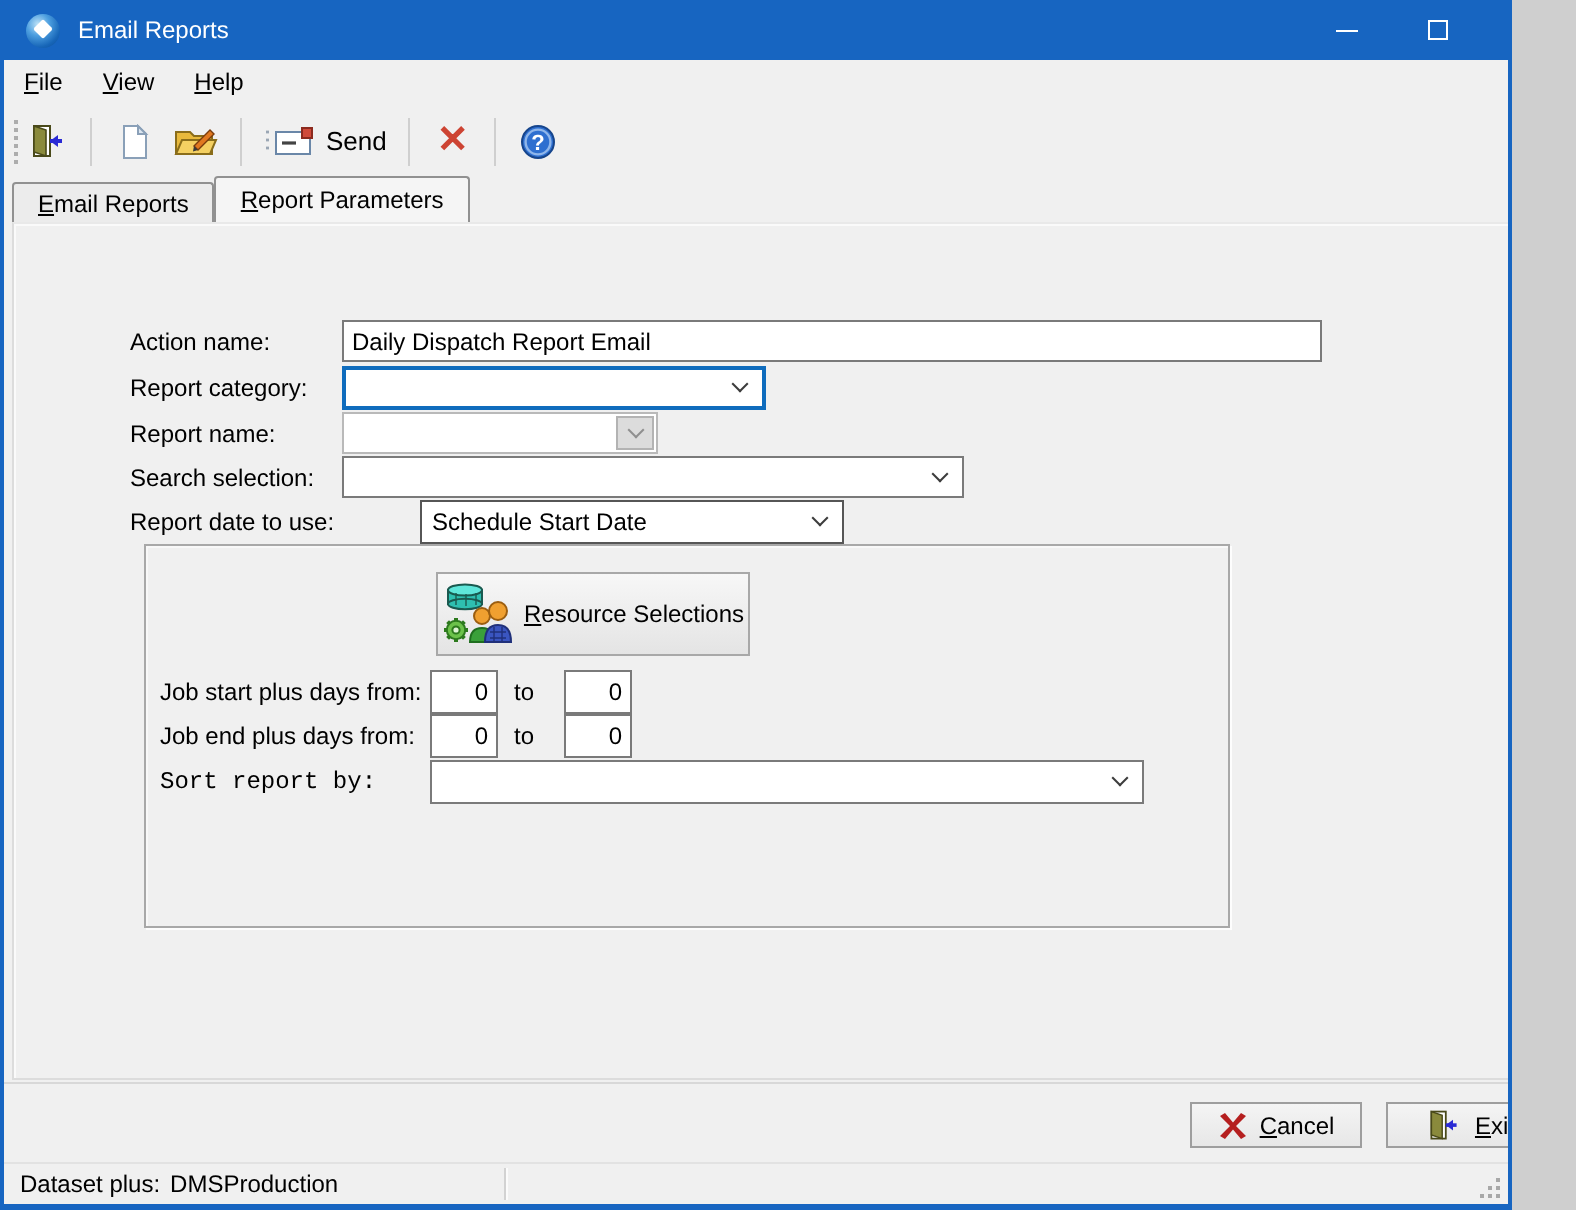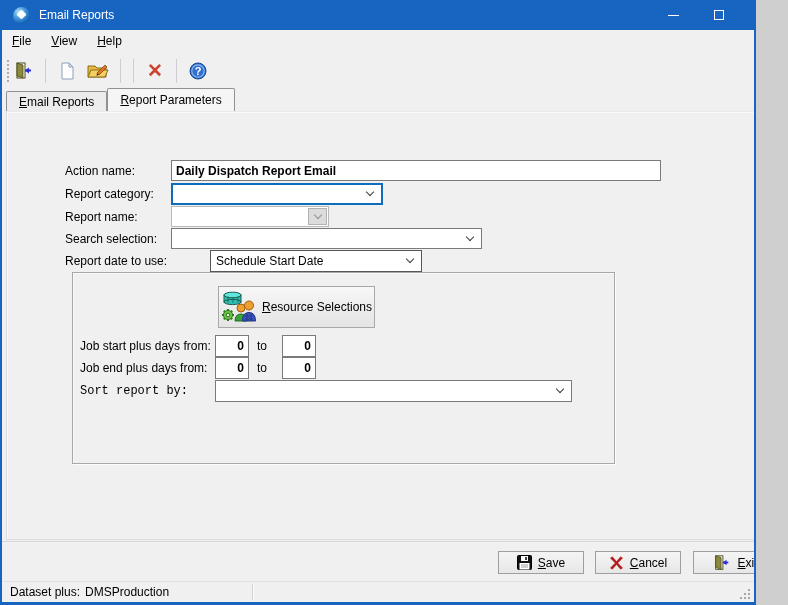--- a/index.html
+++ b/index.html
@@ -41,21 +41,21 @@
   .tabstrip{ position:absolute; left:4px; top:88px; height:23px; display:flex; align-items:flex-end; }
   .tab{ position:relative; padding:3px 12px 3px 12px; border:1px solid #919191; border-bottom:none;
         background:#ececec; height:20px; display:flex; align-items:center; border-radius:2px 2px 0 0; }
   .tab.inactive{ margin-top:3px; }
   .tab.active{ height:23px; background:#f5f5f5; z-index:3; }
   .pane{ position:absolute; left:4px; top:111px; width:780px; height:429px; background:#f0f0f0;
          border:1px solid #dcdcdc; border-top:1px solid #e9e9e9; box-shadow:inset 1px 1px 0 #fafafa; }
 
   
   .flabel{ position:absolute; white-space:nowrap; }
-  .tfield{ position:absolute; background:#fff; border:1px solid #7a7a7a; font-family:"Liberation Sans",sans-serif; font-size:12px; padding:0 4px;font-weight:bold; }
+  .tfield{ position:absolute; background:#fff; border:1px solid #7a7a7a; font-family:"Liberation Sans",sans-serif; font-size:12px; padding:0 4px; }
   .combo{ position:absolute; background:#fff; border:1px solid #565656; }
   .combo .val{ position:absolute; left:5px; top:3px; white-space:nowrap; }
   .chev{ position:absolute; right:8px; top:50%; width:6px; height:6px; margin-top:-5px;
          border-right:1.4px solid #3c3c3c; border-bottom:1.4px solid #3c3c3c; transform:rotate(45deg); }
   .combo.focused{ border:2px solid #0f6cbd; }
   .combo.disabled{ border:1px solid #b9b9b9; }
   .combo-btn{ position:absolute; right:1px; top:1px; bottom:1px; width:19px; background:#dcdcdc; border:1px solid #b3b3b3; }
   .combo-btn .chev{ right:5px; border-color:#8f8f8f; }
 
   .groupbox{ position:absolute; left:65px; top:160px; width:543px; height:192px;
@@ -132,20 +132,33 @@
       <span>
         <svg width="22" height="18" viewBox="0 0 22 18">
           <path d="M1 4 H8 L10 6 H19 V15 H1 Z" fill="#e8b93c" stroke="#8a6d1a"></path>
           <path d="M1 15 L4 8 H21 L18 15 Z" fill="#f4d062" stroke="#8a6d1a"></path>
           <polygon points="10,11 18,3 20,5 12,13" fill="#e07820" stroke="#7a3c0c" stroke-width="0.7"></polygon>
           <polygon points="10,11 12,13 9.5,13.8" fill="#3a3a3a"></polygon>
         </svg>
       </span>
     </div>
     <div class="tb-sep"></div>
+    <div class="tb-btn">
+      <span>
+        <svg width="26" height="18" viewBox="0 0 26 18">
+          <line x1="1" y1="4" x2="4" y2="4" stroke="#9aa6b4" stroke-width="1.4" stroke-dasharray="1.5,1.5"></line>
+          <line x1="1" y1="8" x2="4" y2="8" stroke="#9aa6b4" stroke-width="1.4" stroke-dasharray="1.5,1.5"></line>
+          <line x1="1" y1="12" x2="4" y2="12" stroke="#9aa6b4" stroke-width="1.4" stroke-dasharray="1.5,1.5"></line>
+          <rect x="6" y="4" width="17" height="11" fill="#fff" stroke="#6a87a8"></rect>
+          <line x1="9" y1="9.5" x2="16" y2="9.5" stroke="#444" stroke-width="1.6"></line>
+          <rect x="19" y="2" width="5" height="5" fill="#d04a3a" stroke="#8c2a1e"></rect>
+        </svg>
+      </span>
+      <span class="send-label">Send</span>
+    </div>
     <div class="tb-sep"></div>
     <div class="tb-btn">
       <span class="xmark">✕</span>
     </div>
     <div class="tb-sep"></div>
     <div class="tb-btn">
       <span>
         <svg width="18" height="18" viewBox="0 0 18 18">
           <circle cx="9" cy="9" r="8" fill="#2e6fd0" stroke="#16458c"></circle>
           <circle cx="9" cy="9" r="6.2" fill="none" stroke="#8fb6ea" stroke-width="1.2"></circle>
@@ -236,33 +249,20 @@
 
       <span class="flabel" style="left:7px; top:111px;font-family:Liberation Mono, monospace;">Sort report by:</span>
       <div class="combo" style="left:142px; top:107px; width:357px; height:22px; border-color:#7a7a7a;">
         <span class="val"></span>
         <span class="chev"></span>
       </div>
     </div>
   </div>
 
   <div class="bottom-panel">
-    <div class="btn dlg-btn" style="left:496px;">
-      <span>
-        <svg width="15" height="15" viewBox="0 0 15 15">
-          <rect x="0.5" y="0.5" width="14" height="14" rx="1" fill="#111" stroke="#000"></rect>
-          <rect x="4" y="1" width="7" height="5" fill="#fff"></rect>
-          <rect x="8.2" y="2" width="1.6" height="3" fill="#111"></rect>
-          <rect x="2.5" y="8" width="10" height="6.5" fill="#fff"></rect>
-          <line x1="4" y1="10" x2="11" y2="10" stroke="#888" stroke-width="0.8"></line>
-          <line x1="4" y1="12" x2="11" y2="12" stroke="#888" stroke-width="0.8"></line>
-        </svg>
-      </span>
-      <span><u>S</u>ave</span>
-    </div>
     <div class="btn dlg-btn" style="left:593px;">
       <span>
         <svg width="15" height="14" viewBox="0 0 15 14">
           <path d="M1 2 L6 7 L1 12 L3.5 13.5 L7.5 8.8 L11.5 13.5 L14 12 L9 7 L14 2 L11.5 0.5 L7.5 5.2 L3.5 0.5 Z" fill="#b51f1f"></path>
         </svg>
       </span>
       <span><u>C</u>ancel</span>
     </div>
     <div class="btn dlg-btn" style="left:691px; width:85px;">
       <span>

